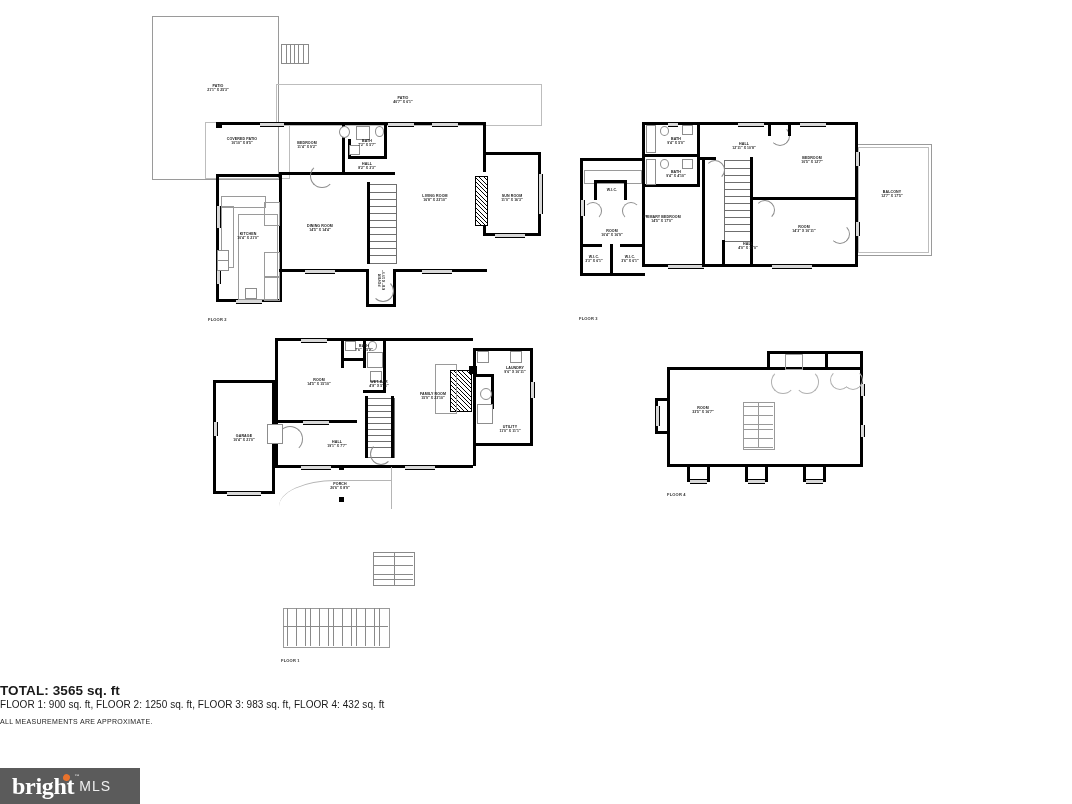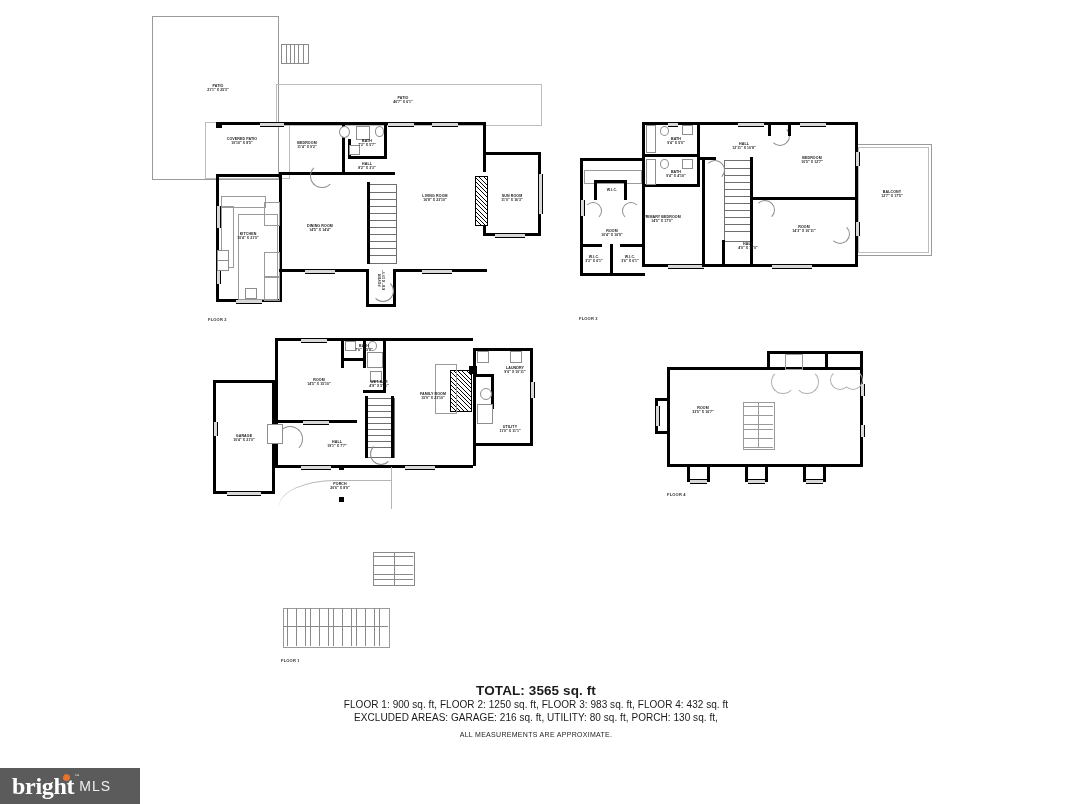--- a/index.html
+++ b/index.html
@@ -35,21 +35,21 @@
       border:1px solid #000;}
 
   
   .swing{position:absolute;border:1px solid #8d8d8d;border-radius:50%;}
 
   
   .fx{position:absolute;border:1px solid #8d8d8d;background:#fff;}
   .fxr{position:absolute;border:1px solid #8d8d8d;background:#fff;border-radius:50%;}
 
   
-  #summary{position:absolute;left:0;right:0;text-align:center;}
+  #summary{position:absolute;left:0;right:0;}
   #summary .total{font-size:13.5px;font-weight:700;letter-spacing:.1px;}
   #summary .ln{font-size:10px;letter-spacing:.05px;line-height:1.32;}
   #summary .approx{font-size:7px;letter-spacing:.3px;margin-top:7px;color:#222;}
 
   
   #logo{position:absolute;left:0;bottom:0;width:140px;height:36px;background:#5b5b5b;
         display:flex;align-items:center;}
   #logo .wordmark{font-family:"Liberation Serif","DejaVu Serif",serif;color:#fff;
         font-size:24px;font-weight:700;margin-left:12px;position:relative;letter-spacing:-.3px;}
   #logo .dot{position:absolute;width:7px;height:7px;background:#e8722c;border-radius:50%;
@@ -478,21 +478,20 @@
     <span class="nm">ROOM</span>
     <span class="dm">33'5" X 16'7"</span>
   </div>
 
   <div class="floorlbl" style="left:22px;top:152px;">FLOOR 4</div>
 </div>
 
 <div id="summary" style="top:683px;">
   <div class="total">TOTAL: 3565 sq. ft</div>
   <div class="ln">FLOOR 1: 900 sq. ft, FLOOR 2: 1250 sq. ft, FLOOR 3: 983 sq. ft, FLOOR 4: 432 sq. ft</div>
-  <div class="ln">EXCLUDED AREAS: GARAGE: 216 sq. ft, UTILITY: 80 sq. ft, PORCH: 130 sq. ft,</div>
   <div class="approx">ALL MEASUREMENTS ARE APPROXIMATE.</div>
 </div>
 
 <div id="logo">
   <span class="wordmark">
     <span>bright</span>
     <span class="dot"></span>
     <span class="tm">™</span>
   </span>
   <span class="mls">MLS</span>

